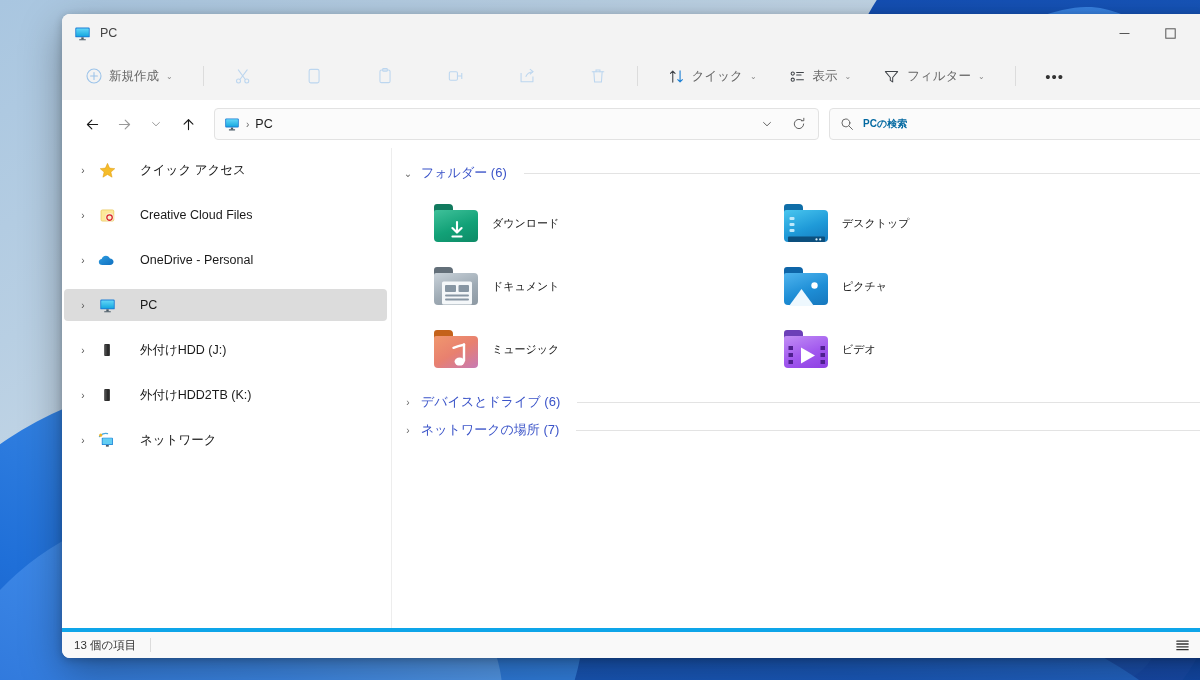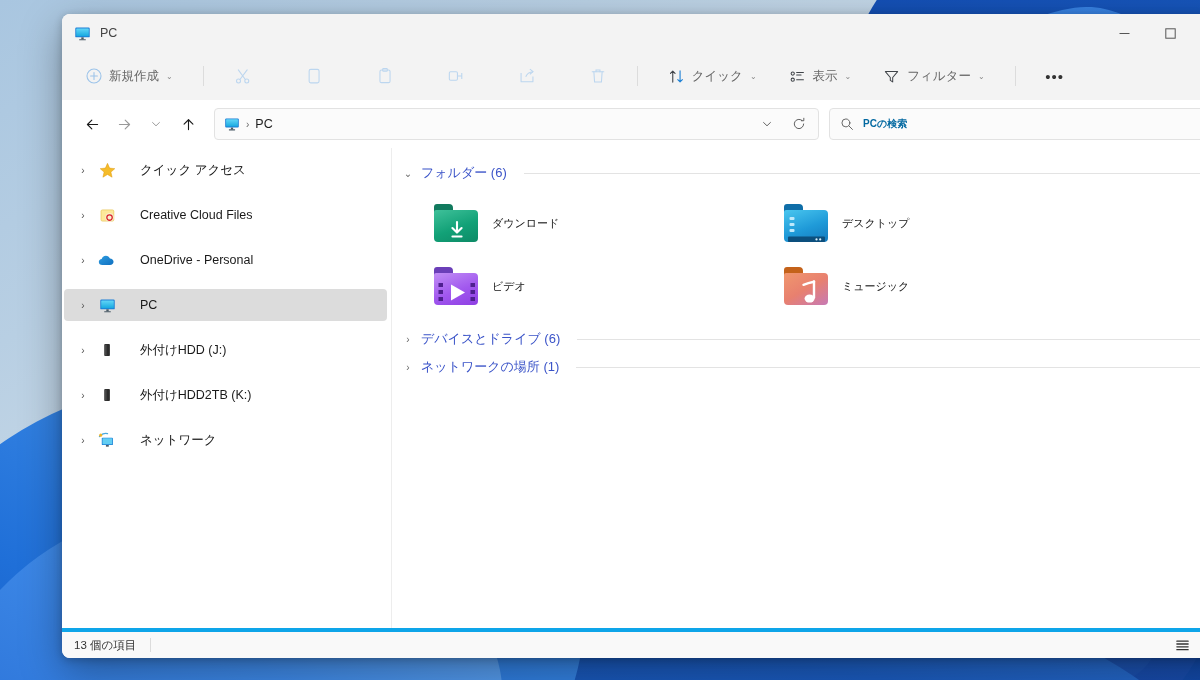--- a/index.html
+++ b/index.html
@@ -584,66 +584,95 @@
                   <rect x="2.5" y="15" width="5" height="3" rx="1" fill="#bfe9fb"></rect>
                   <rect x="1" y="22.5" width="37" height="5.6" rx="1" fill="#0c4f7d"></rect>
                   <circle cx="29.5" cy="25.4" r="1.1" fill="#dff2fc"></circle>
                   <circle cx="33.2" cy="25.4" r="1.1" fill="#dff2fc"></circle>
                 </svg>
               </span>
             </span>
             <span class="tile-label">デスクトップ</span>
           </div>
 
-
+          <div class="tile">
+            <span class="tile-ico">
+              <span class="folder">
+                <span class="tab" style="background:#636f79;"></span>
+                <span class="front" style="background:linear-gradient(160deg,#c9d2d9 0%,#9fabb5 55%,#8d99a3 100%);"></span>
+                <svg width="32" height="26" viewBox="0 0 32 26" style="position:absolute;left:7px;top:13px;">
+                  <rect x="1" y="1.5" width="30" height="23" rx="1.6" fill="#f4f7f9"></rect>
+                  <rect x="4" y="5" width="11" height="7" rx="1" fill="#8796a3"></rect>
+                  <rect x="17.5" y="5" width="10.5" height="7" rx="1" fill="#8796a3"></rect>
+                  <rect x="4" y="14.5" width="24" height="2.1" rx="1" fill="#8796a3"></rect>
+                  <rect x="4" y="18.5" width="24" height="2.1" rx="1" fill="#8796a3"></rect>
+                </svg>
+              </span>
+            </span>
+            <span class="tile-label">ドキュメント</span>
+          </div>
+
+          <div class="tile">
+            <span class="tile-ico">
+              <span class="folder">
+                <span class="tab" style="background:#0e65a8;"></span>
+                <span class="front" style="background:linear-gradient(160deg,#4fb4ee 0%,#1e8ed6 55%,#1677bd 100%);"></span>
+                <svg width="40" height="30" viewBox="0 0 40 30" style="position:absolute;left:3px;top:12px;">
+                  <circle cx="27.5" cy="6.5" r="3.2" fill="#ffffff"></circle>
+                  <path d="M2 27 L14.5 10 L27 27 Z" fill="#eef8fe"></path>
+                </svg>
+              </span>
+            </span>
+            <span class="tile-label">ピクチャ</span>
+          </div>
+
+          <div class="tile">
+            <span class="tile-ico">
+              <span class="folder">
+                <span class="tab" style="background:#c4621a;"></span>
+                <span class="front" style="background:linear-gradient(150deg,#f0976d 0%,#e8806f 50%,#c77ab5 100%);"></span>
+                <svg width="26" height="30" viewBox="0 0 26 30" style="position:absolute;left:11px;top:11px;">
+                  <path d="M19 3.5 L19 19.5" stroke="#ffffff" stroke-width="2.4" stroke-linecap="round" fill="none"></path>
+                  <path d="M19 3.8 C15 4.6 11.5 5.6 8.5 6.8" stroke="#ffffff" stroke-width="2.4" stroke-linecap="round" fill="none"></path>
+                  <ellipse cx="14.6" cy="20.6" rx="5" ry="4" fill="#ffffff"></ellipse>
+                </svg>
+              </span>
+            </span>
+            <span class="tile-label">ミュージック</span>
+          </div>
 
           <div class="tile">
             <span class="tile-ico">
               <span class="folder">
                 <span class="tab" style="background:#6b3fb8;"></span>
                 <span class="front" style="background:linear-gradient(160deg,#c18ef5 0%,#a158ee 55%,#8e3fe3 100%);"></span>
                 <svg width="40" height="30" viewBox="0 0 40 30" style="position:absolute;left:3px;top:11px;">
                   <rect x="1.5" y="5" width="4.5" height="4" fill="#4e1f8f"></rect>
                   <rect x="1.5" y="12" width="4.5" height="4" fill="#4e1f8f"></rect>
                   <rect x="1.5" y="19" width="4.5" height="4" fill="#4e1f8f"></rect>
                   <rect x="33.5" y="5" width="4.5" height="4" fill="#4e1f8f"></rect>
                   <rect x="33.5" y="12" width="4.5" height="4" fill="#4e1f8f"></rect>
                   <rect x="33.5" y="19" width="4.5" height="4" fill="#4e1f8f"></rect>
                   <path d="M14 6.5 L28 14.5 L14 22.5 Z" fill="#ffffff"></path>
                 </svg>
               </span>
             </span>
             <span class="tile-label">ビデオ</span>
           </div>
-
-          <div class="tile">
-            <span class="tile-ico">
-              <span class="folder">
-                <span class="tab" style="background:#c4621a;"></span>
-                <span class="front" style="background:linear-gradient(150deg,#f0976d 0%,#e8806f 50%,#c77ab5 100%);"></span>
-                <svg width="26" height="30" viewBox="0 0 26 30" style="position:absolute;left:11px;top:11px;">
-                  <path d="M19 3.5 L19 19.5" stroke="#ffffff" stroke-width="2.4" stroke-linecap="round" fill="none"></path>
-                  <path d="M19 3.8 C15 4.6 11.5 5.6 8.5 6.8" stroke="#ffffff" stroke-width="2.4" stroke-linecap="round" fill="none"></path>
-                  <ellipse cx="14.6" cy="20.6" rx="5" ry="4" fill="#ffffff"></ellipse>
-                </svg>
-              </span>
-            </span>
-            <span class="tile-label">ミュージック</span>
-          </div>
         </div>
 
         <div class="group-head">
           <span class="group-chev">›</span>
           <span class="group-title">デバイスとドライブ (6)</span>
           <span class="group-rule"></span>
         </div>
 
         <div class="group-head">
           <span class="group-chev">›</span>
-          <span class="group-title">ネットワークの場所 (1)</span>
+          <span class="group-title">ネットワークの場所 (7)</span>
           <span class="group-rule"></span>
         </div>
       </div>
     </div>
 
     <div class="statusbar">
       <span class="status-text">13 個の項目</span>
       <span class="status-div"></span>
       <span class="status-spacer"></span>
       <span class="view-btn">

